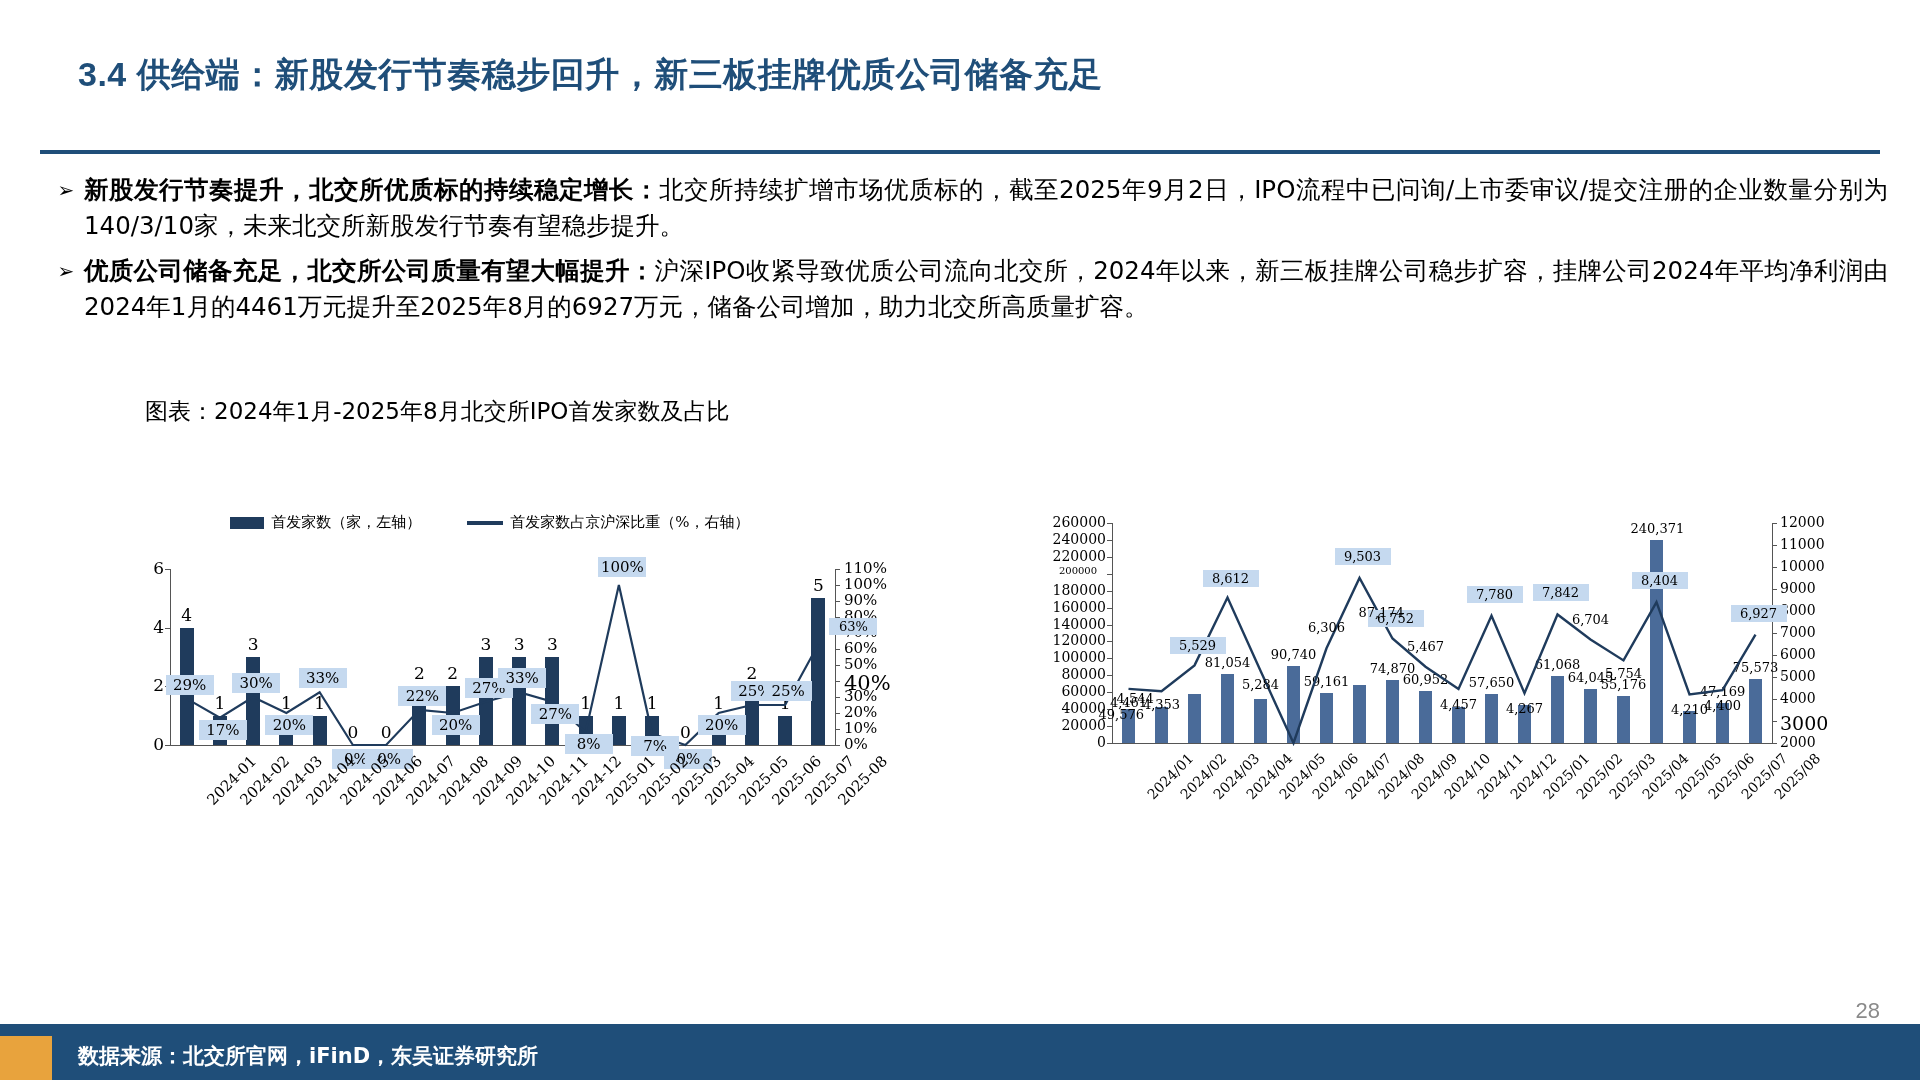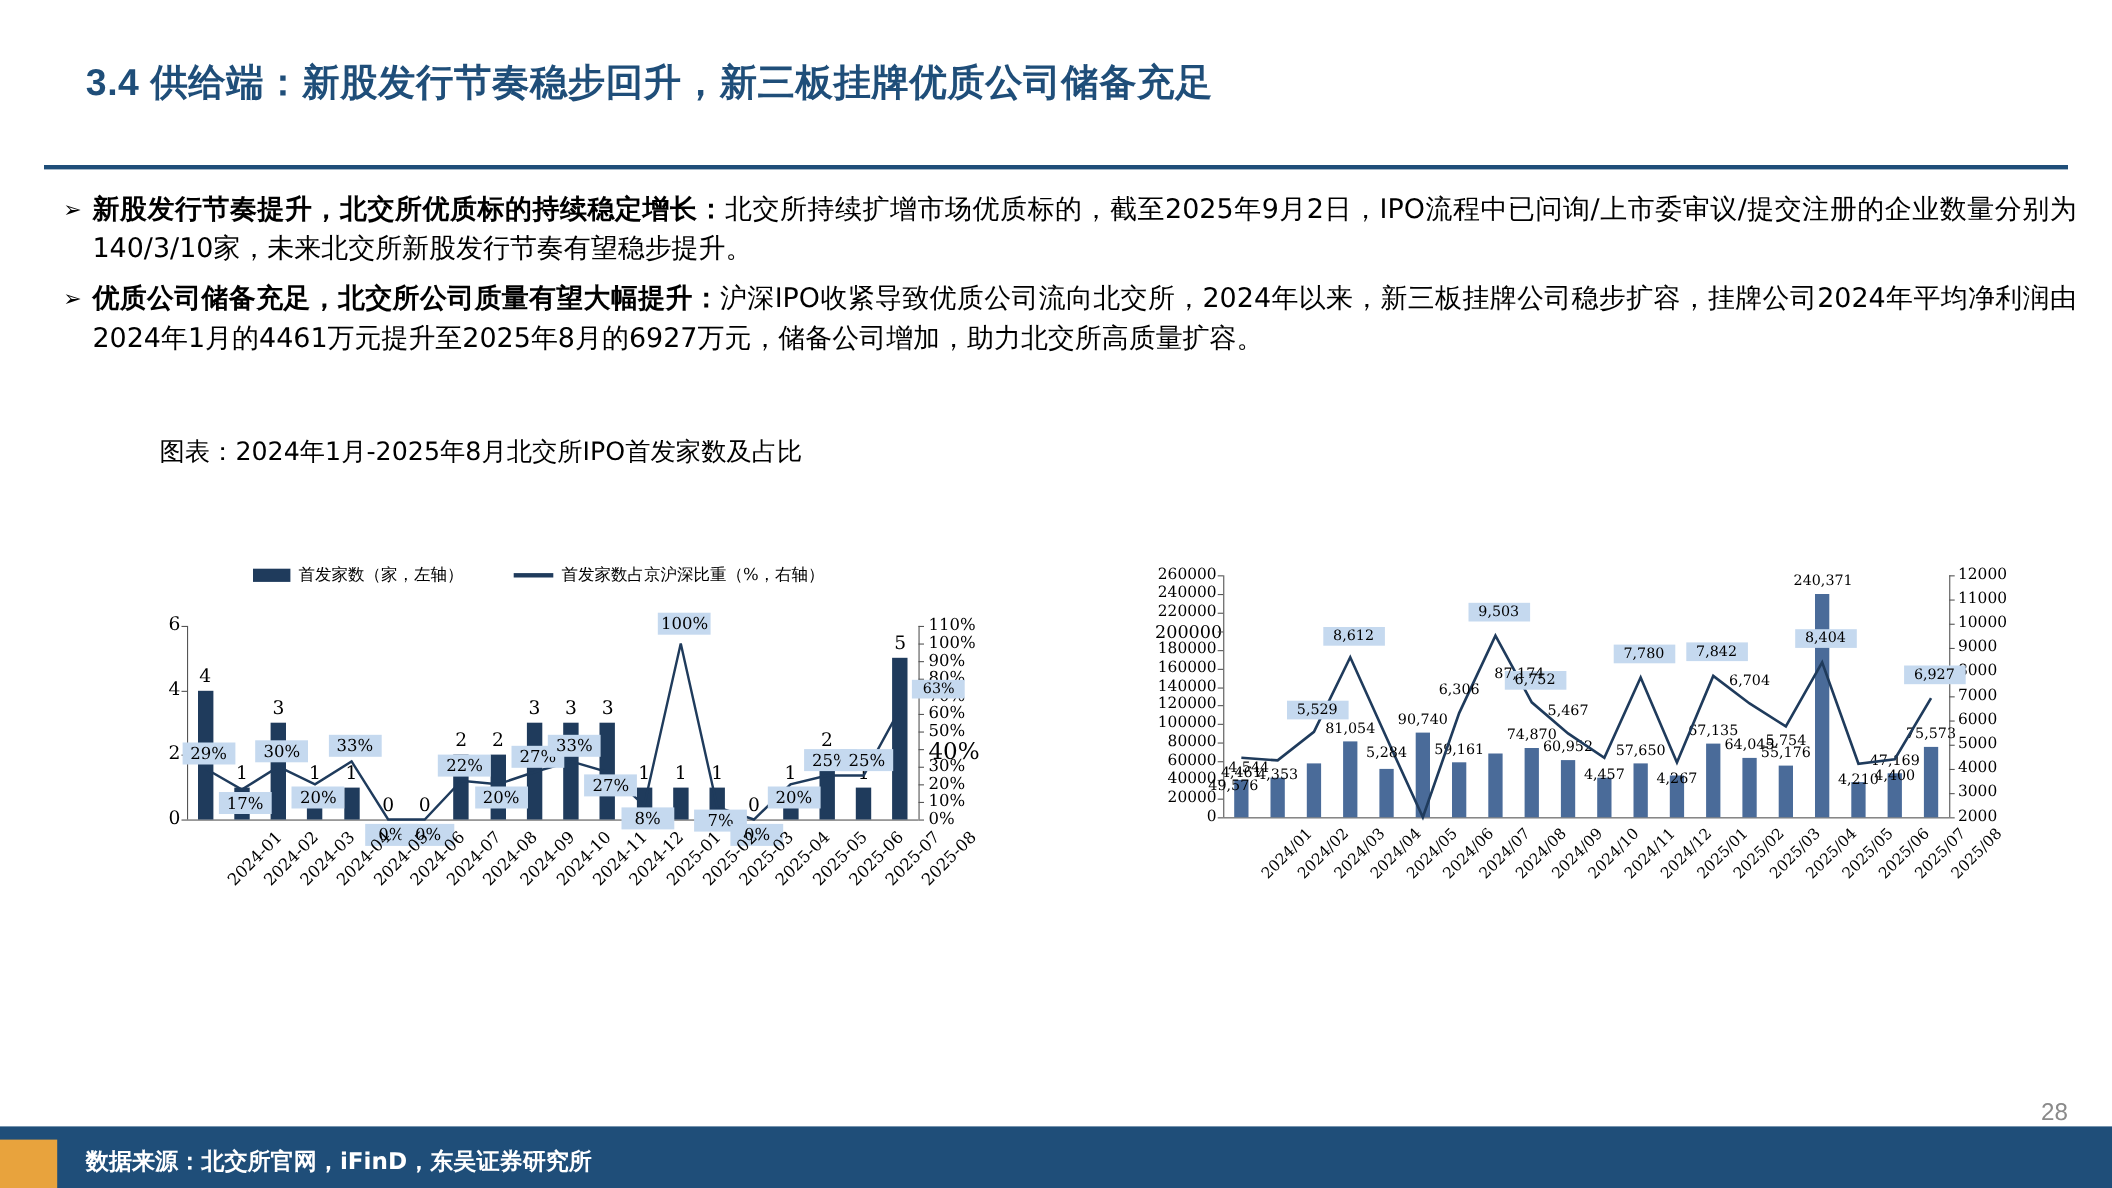--- a/index.html
+++ b/index.html
@@ -238,31 +238,31 @@
       <div class="vlabel" style="left:50px;top:146.3846153846154px;width:56px;text-align:right;font-size:14px;">100000</div>
       <div style="position:absolute;left:107px;top:155.3846153846154px;width:5px;height:1px;background:#555;"></div>
       <div class="vlabel" style="left:50px;top:129.46153846153845px;width:56px;text-align:right;font-size:14px;">120000</div>
       <div style="position:absolute;left:107px;top:138.46153846153845px;width:5px;height:1px;background:#555;"></div>
       <div class="vlabel" style="left:50px;top:112.53846153846155px;width:56px;text-align:right;font-size:14px;">140000</div>
       <div style="position:absolute;left:107px;top:121.53846153846155px;width:5px;height:1px;background:#555;"></div>
       <div class="vlabel" style="left:50px;top:95.61538461538461px;width:56px;text-align:right;font-size:14px;">160000</div>
       <div style="position:absolute;left:107px;top:104.61538461538461px;width:5px;height:1px;background:#555;"></div>
       <div class="vlabel" style="left:50px;top:78.69230769230771px;width:56px;text-align:right;font-size:14px;">180000</div>
       <div style="position:absolute;left:107px;top:87.69230769230771px;width:5px;height:1px;background:#555;"></div>
-      <div class="vlabel" style="left:50px;top:61.769230769230774px;width:56px;text-align:left;font-size:16px;">200000</div>
+      <div class="vlabel" style="left:50px;top:61.769230769230774px;width:56px;text-align:center;font-size:10px;">200000</div>
       <div style="position:absolute;left:107px;top:70.76923076923077px;width:5px;height:1px;background:#555;"></div>
       <div class="vlabel" style="left:50px;top:44.84615384615384px;width:56px;text-align:right;font-size:14px;">220000</div>
       <div style="position:absolute;left:107px;top:53.84615384615384px;width:5px;height:1px;background:#555;"></div>
       <div class="vlabel" style="left:50px;top:27.923076923076906px;width:56px;text-align:right;font-size:14px;">240000</div>
       <div style="position:absolute;left:107px;top:36.923076923076906px;width:5px;height:1px;background:#555;"></div>
       <div class="vlabel" style="left:50px;top:11px;width:56px;text-align:right;font-size:14px;">260000</div>
       <div style="position:absolute;left:107px;top:20px;width:5px;height:1px;background:#555;"></div>
       <div class="vlabel" style="left:780px;top:231px;font-size:14px;">2000</div>
       <div style="position:absolute;left:772px;top:240px;width:5px;height:1px;background:#555;"></div>
-      <div class="vlabel" style="left:780px;top:209px;font-size:14px;text-align:center;">3000</div>
+      <div class="vlabel" style="left:780px;top:209px;font-size:19px;text-align:center;">3000</div>
       <div style="position:absolute;left:772px;top:218px;width:5px;height:1px;background:#555;"></div>
       <div class="vlabel" style="left:780px;top:187px;font-size:14px;">4000</div>
       <div style="position:absolute;left:772px;top:196px;width:5px;height:1px;background:#555;"></div>
       <div class="vlabel" style="left:780px;top:165px;font-size:14px;">5000</div>
       <div style="position:absolute;left:772px;top:174px;width:5px;height:1px;background:#555;"></div>
       <div class="vlabel" style="left:780px;top:143px;font-size:14px;">6000</div>
       <div style="position:absolute;left:772px;top:152px;width:5px;height:1px;background:#555;"></div>
       <div class="vlabel" style="left:780px;top:121px;font-size:14px;">7000</div>
       <div style="position:absolute;left:772px;top:130px;width:5px;height:1px;background:#555;"></div>
       <div class="vlabel" style="left:780px;top:99px;font-size:14px;">8000</div>
@@ -288,21 +288,21 @@
       <div class="barrect" style="left:353px;top:182.46153846153845px;width:13px;height:57.53846153846154px;background:#4a6b99;"></div>
       <div class="barrect" style="left:386px;top:176.64846153846156px;width:13px;height:63.35153846153845px;background:#4a6b99;"></div>
       <div class="dlabel" style="left:366.5px;top:157.64846153846156px;width:52px;text-align:center;font-size:13px;">74,870</div>
       <div class="barrect" style="left:419px;top:188.42523076923078px;width:13px;height:51.57476923076923px;background:#4a6b99;"></div>
       <div class="dlabel" style="left:399.5px;top:169.42523076923078px;width:52px;text-align:center;font-size:13px;">60,952</div>
       <div class="barrect" style="left:452px;top:203.6153846153846px;width:13px;height:36.38461538461539px;background:#4a6b99;"></div>
       <div class="barrect" style="left:485px;top:191.21923076923076px;width:13px;height:48.78076923076923px;background:#4a6b99;"></div>
       <div class="dlabel" style="left:465.5px;top:172.21923076923076px;width:52px;text-align:center;font-size:13px;">57,650</div>
       <div class="barrect" style="left:518px;top:201.92307692307693px;width:13px;height:38.07692307692307px;background:#4a6b99;"></div>
       <div class="barrect" style="left:551px;top:172.79761538461537px;width:13px;height:67.20238461538462px;background:#4a6b99;"></div>
-      <div class="dlabel" style="left:531.5px;top:153.79761538461537px;width:52px;text-align:center;font-size:13px;">67,135</div>
+      <div class="dlabel" style="left:531.5px;top:153.79761538461537px;width:52px;text-align:center;font-size:13px;">61,068</div>
       <div class="barrect" style="left:584px;top:185.84615384615384px;width:13px;height:54.15384615384616px;background:#4a6b99;"></div>
       <div class="dlabel" style="left:564.5px;top:166.84615384615384px;width:52px;text-align:center;font-size:13px;">64,045</div>
       <div class="barrect" style="left:617px;top:193.31261538461538px;width:13px;height:46.687384615384616px;background:#4a6b99;"></div>
       <div class="dlabel" style="left:597.5px;top:174.31261538461538px;width:52px;text-align:center;font-size:13px;">55,176</div>
       <div class="barrect" style="left:650px;top:36.609153846153845px;width:13px;height:203.39084615384616px;background:#4a6b99;"></div>
       <div class="dlabel" style="left:630.5px;top:17.609153846153845px;width:52px;text-align:center;font-size:13px;">240,371</div>
       <div class="barrect" style="left:683px;top:207.84615384615384px;width:13px;height:32.15384615384615px;background:#4a6b99;"></div>
       <div class="barrect" style="left:716px;top:200.08776923076923px;width:13px;height:39.912230769230774px;background:#4a6b99;"></div>
       <div class="dlabel" style="left:696.5px;top:181.08776923076923px;width:52px;text-align:center;font-size:13px;">47,169</div>
       <div class="barrect" style="left:749px;top:176.0536153846154px;width:13px;height:63.946384615384616px;background:#4a6b99;"></div>

